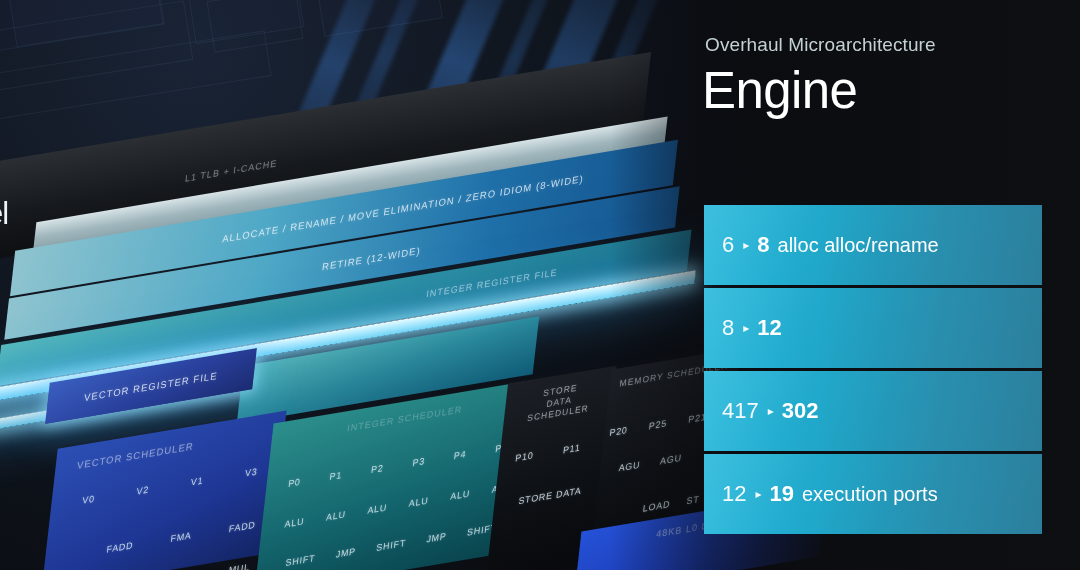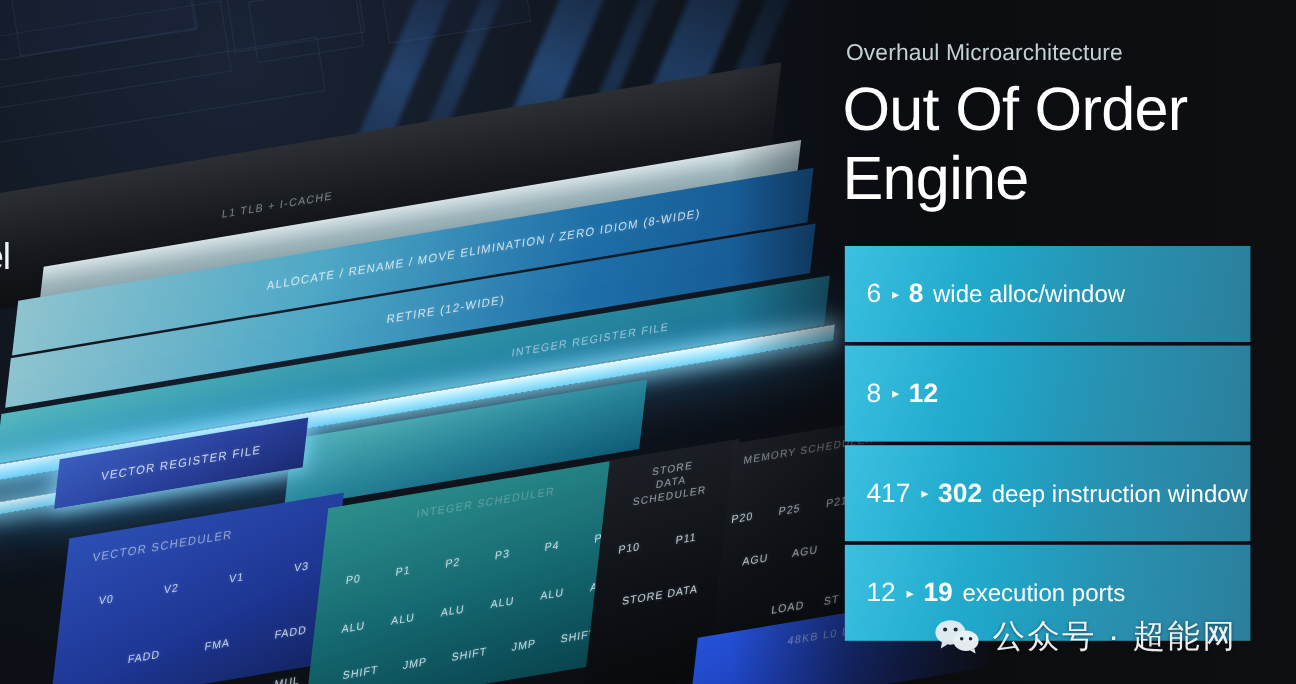--- a/index.html
+++ b/index.html
@@ -252,72 +252,55 @@
   <div class="blk slab-brightblue" style="left:576px;top:512px;width:250px;height:64px;transform:rotate(-9.5deg) skewX(-16deg);align-items:flex-start;">
     <span class="lbl" style="font-size:9px;margin-top:10px;opacity:.62;">48KB L0 D-CACHE</span>
   </div>
 
   <div class="intel-mark">el</div>
 
   <div class="bg-right-fade"></div>
 
   <div class="eyebrow">Overhaul Microarchitecture</div>
   <div class="headline">
-    <div>Out Of Order</div>
     <div>Engine</div>
   </div>
 
   <div class="cards">
 
     <div class="card">
       <div class="line">
         <span class="num-from">6</span>
         <span class="arrow">▸</span>
         <span class="num-to">8</span>
-        <span class="ctext">wide alloc/window</span>
+        <span class="ctext">alloc alloc/rename</span>
       </div>
     </div>
 
     <div class="card">
       <div class="line">
         <span class="num-from">8</span>
         <span class="arrow">▸</span>
         <span class="num-to">12</span>
       </div>
     </div>
 
     <div class="card">
       <div class="line">
         <span class="num-from">417</span>
         <span class="arrow">▸</span>
         <span class="num-to">302</span>
-        <span class="ctext">deep instruction window</span>
       </div>
     </div>
 
     <div class="card">
       <div class="line">
         <span class="num-from">12</span>
         <span class="arrow">▸</span>
         <span class="num-to">19</span>
         <span class="ctext">execution ports</span>
       </div>
     </div>
 
   </div>
 
-  <div class="watermark">
-    <span class="wechat">
-      <svg width="40" height="30" viewBox="0 0 40 30" xmlns="http://www.w3.org/2000/svg">
-        <ellipse cx="14" cy="12" rx="12.5" ry="10.2" fill="#e8eef2"></ellipse>
-        <polygon points="7,20 6,25.5 11.5,22" fill="#e8eef2"></polygon>
-        <circle cx="9.6" cy="9.6" r="1.7" fill="#1c2630"></circle>
-        <circle cx="18.4" cy="9.6" r="1.7" fill="#1c2630"></circle>
-        <ellipse cx="27" cy="19" rx="10.5" ry="8.6" fill="#f2f6f9"></ellipse>
-        <polygon points="34,25.5 35,29.5 30.5,27" fill="#f2f6f9"></polygon>
-        <circle cx="23.4" cy="17.2" r="1.45" fill="#1c2630"></circle>
-        <circle cx="30.8" cy="17.2" r="1.45" fill="#1c2630"></circle>
-      </svg>
-    </span>
-    <span>公众号 · 超能网</span>
-  </div>
 
 </div>
 
 </body></html>

